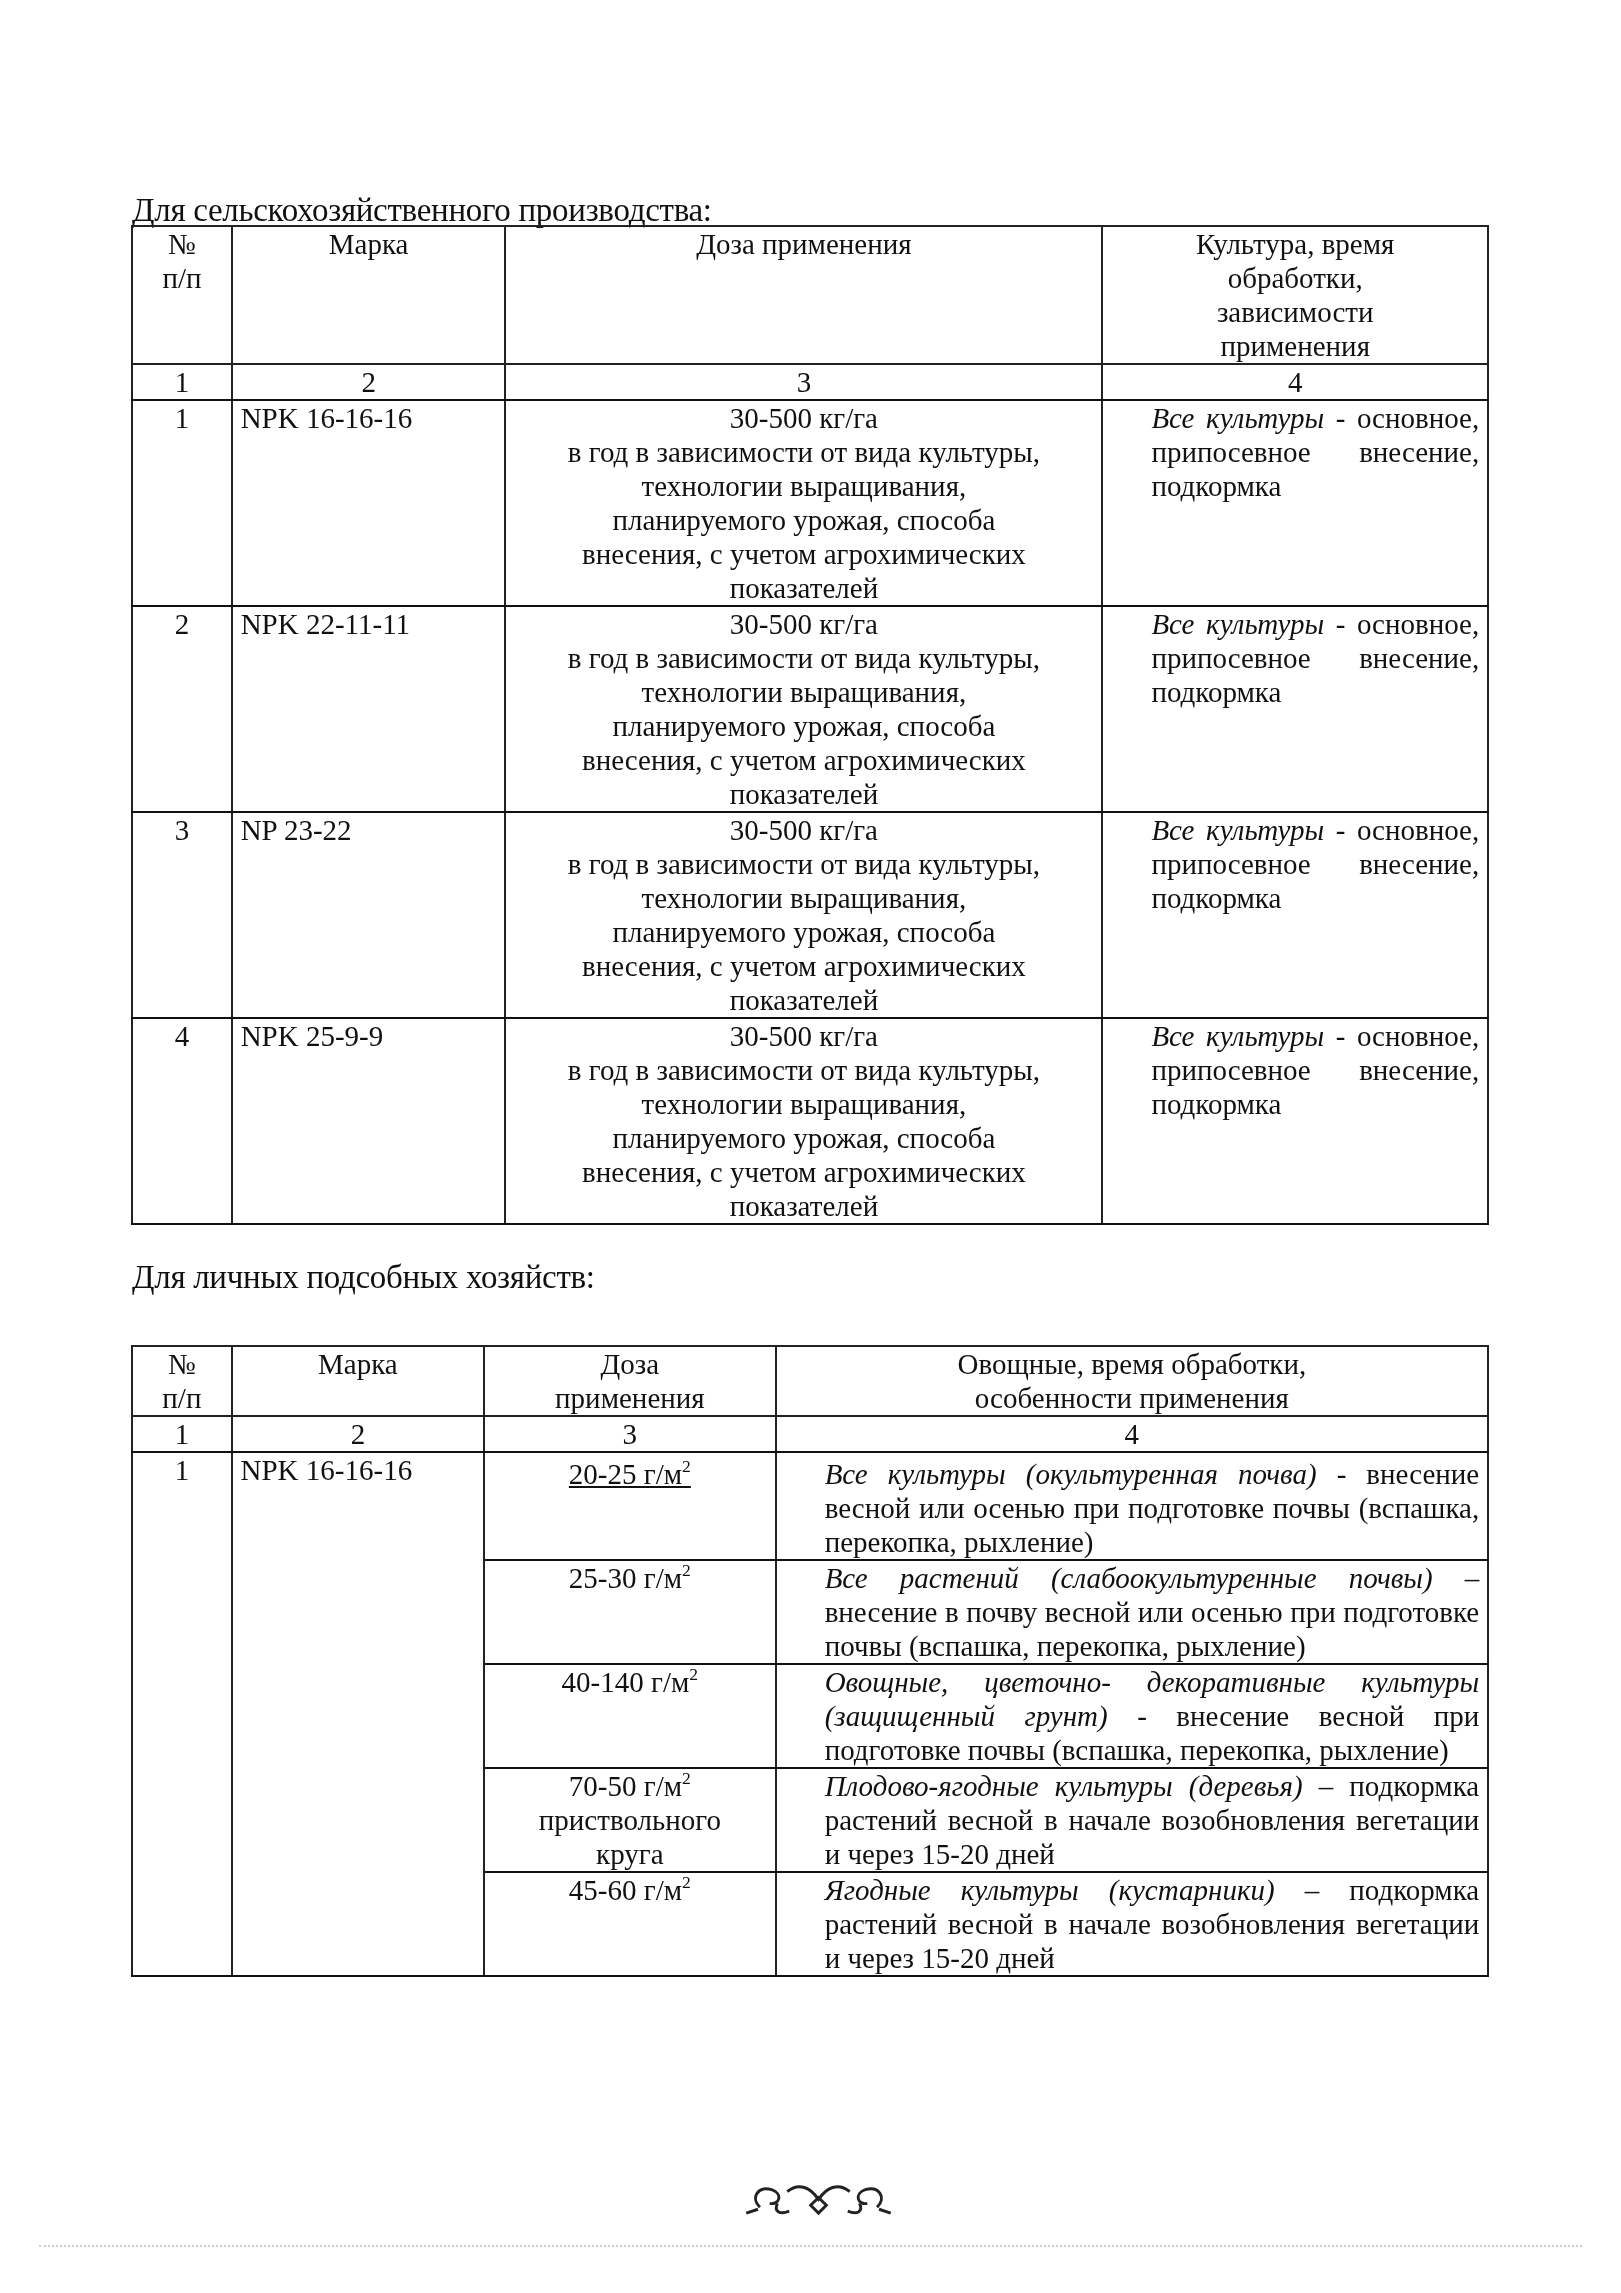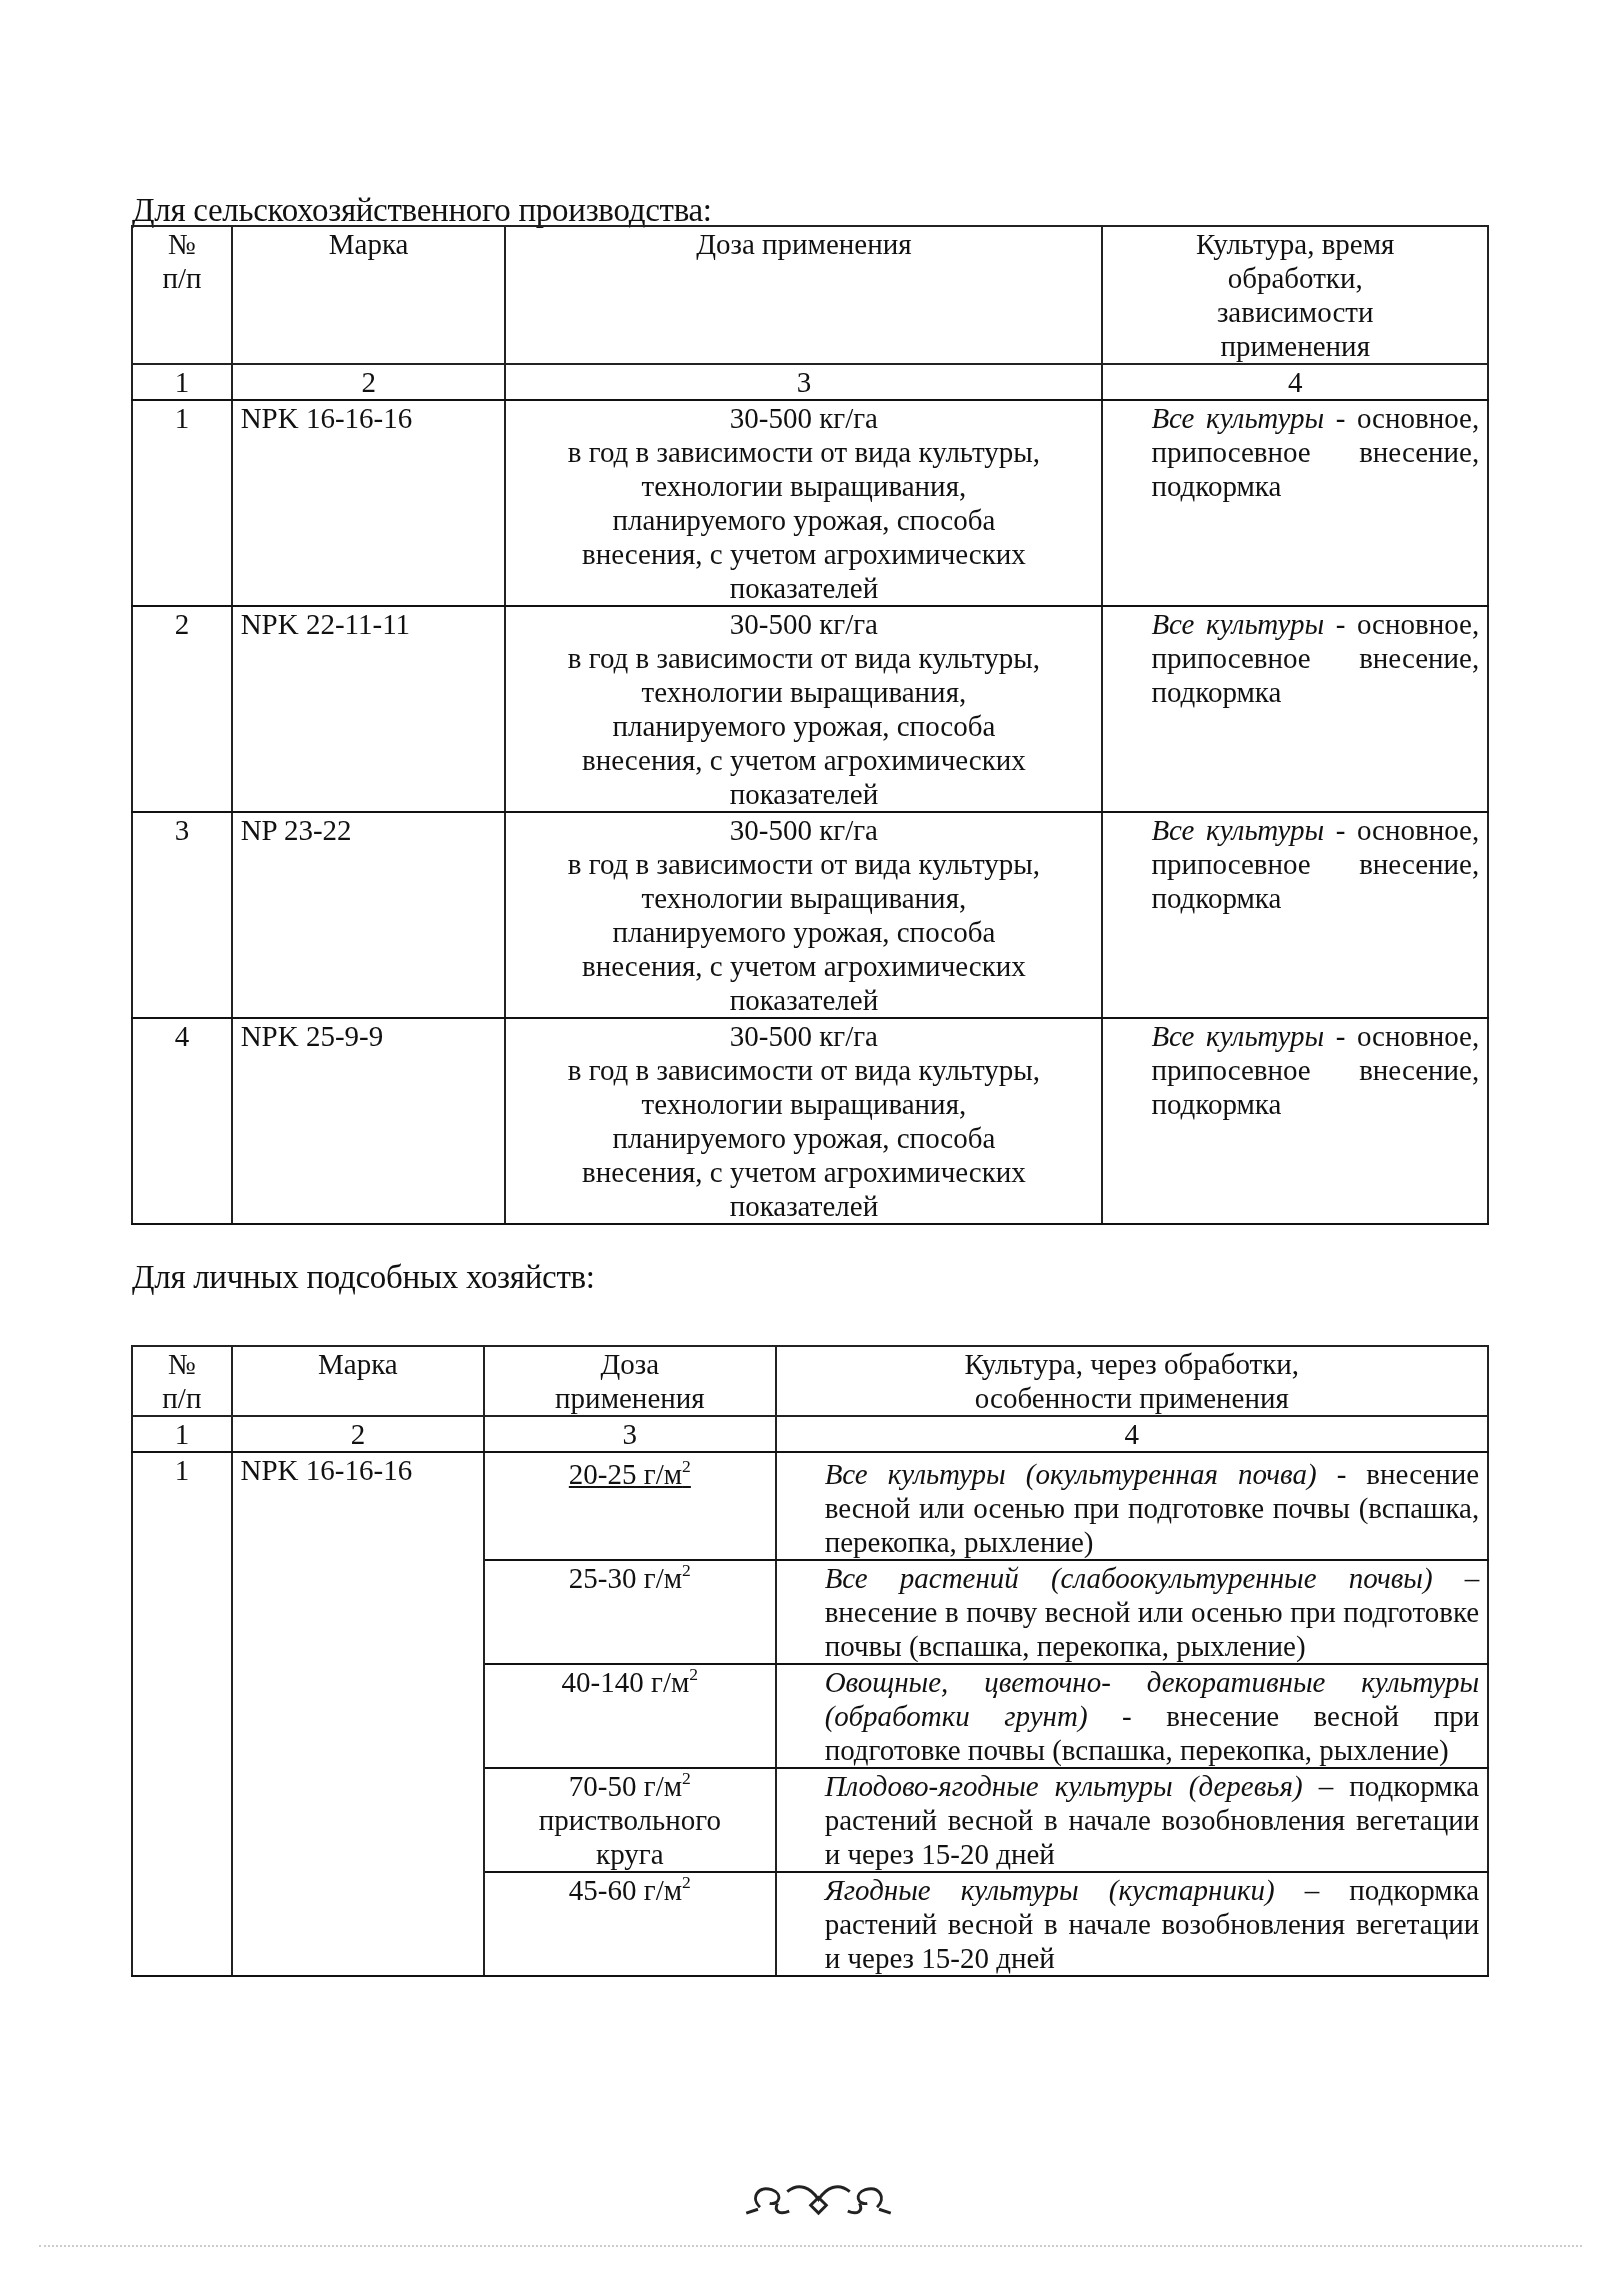--- a/index.html
+++ b/index.html
@@ -119,21 +119,21 @@
     <td class="c">
       <div>№</div>
       <div>п/п</div>
     </td>
     <td class="c">Марка</td>
     <td class="c">
       <div>Доза</div>
       <div>применения</div>
     </td>
     <td class="c">
-      <div>Культура, через обработки,</div>
+      <div>Овощные, время обработки,</div>
       <div>особенности применения</div>
     </td>
   </tr>
   <tr class="num-row">
     <td>1</td>
     <td>2</td>
     <td>3</td>
     <td>4</td>
   </tr>
   <tr class="row">
@@ -141,21 +141,21 @@
     <td rowspan="5">NPK 16-16-16</td>
     <td class="c" style="padding-top:3.9px;text-decoration:underline;"><span>20-25 г/м</span><sup>2</sup></td>
     <td class="j" style="padding-top:3.9px;"><i>Все культуры (окультуренная почва)</i><span> - внесение весной или осенью при подготовке почвы (вспашка, перекопка, рыхление)</span></td>
   </tr>
   <tr class="row">
     <td class="c"><span>25-30 г/м</span><sup>2</sup></td>
     <td class="j"><i>Все растений (слабоокультуренные почвы)</i><span> – внесение в почву весной или осенью при подготовке почвы (вспашка, перекопка, рыхление)</span></td>
   </tr>
   <tr class="row">
     <td class="c"><span>40-140 г/м</span><sup>2</sup></td>
-    <td class="j"><i>Овощные, цветочно- декоративные культуры (обработки грунт)</i><span> - внесение весной при подготовке почвы (вспашка, перекопка, рыхление)</span></td>
+    <td class="j"><i>Овощные, цветочно- декоративные культуры (защищенный грунт)</i><span> - внесение весной при подготовке почвы (вспашка, перекопка, рыхление)</span></td>
   </tr>
   <tr class="row">
     <td class="c">
       <div><span>70-50 г/м</span><sup>2</sup></div>
       <div>приствольного</div>
       <div>круга</div>
     </td>
     <td class="j"><i>Плодово-ягодные культуры (деревья)</i><span> – подкормка растений весной в начале возобновления вегетации и через 15-20 дней</span></td>
   </tr>
   <tr class="row">

